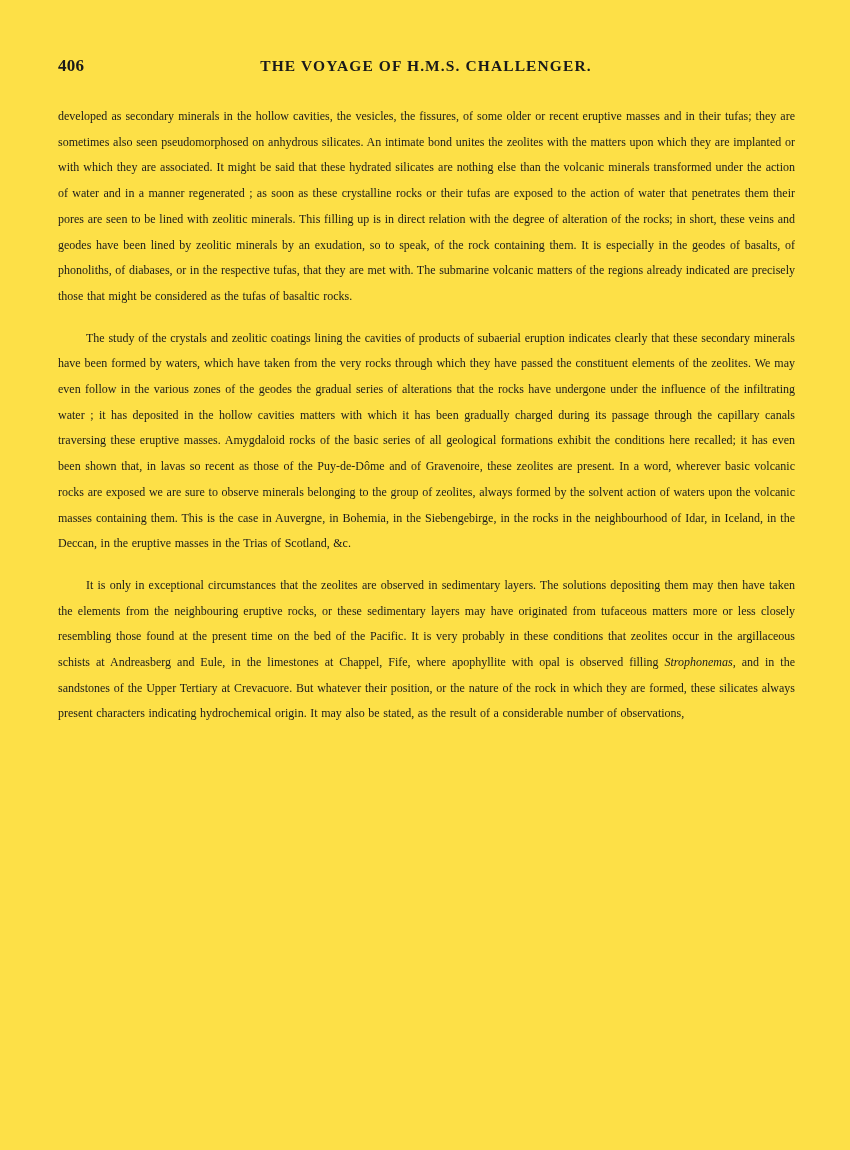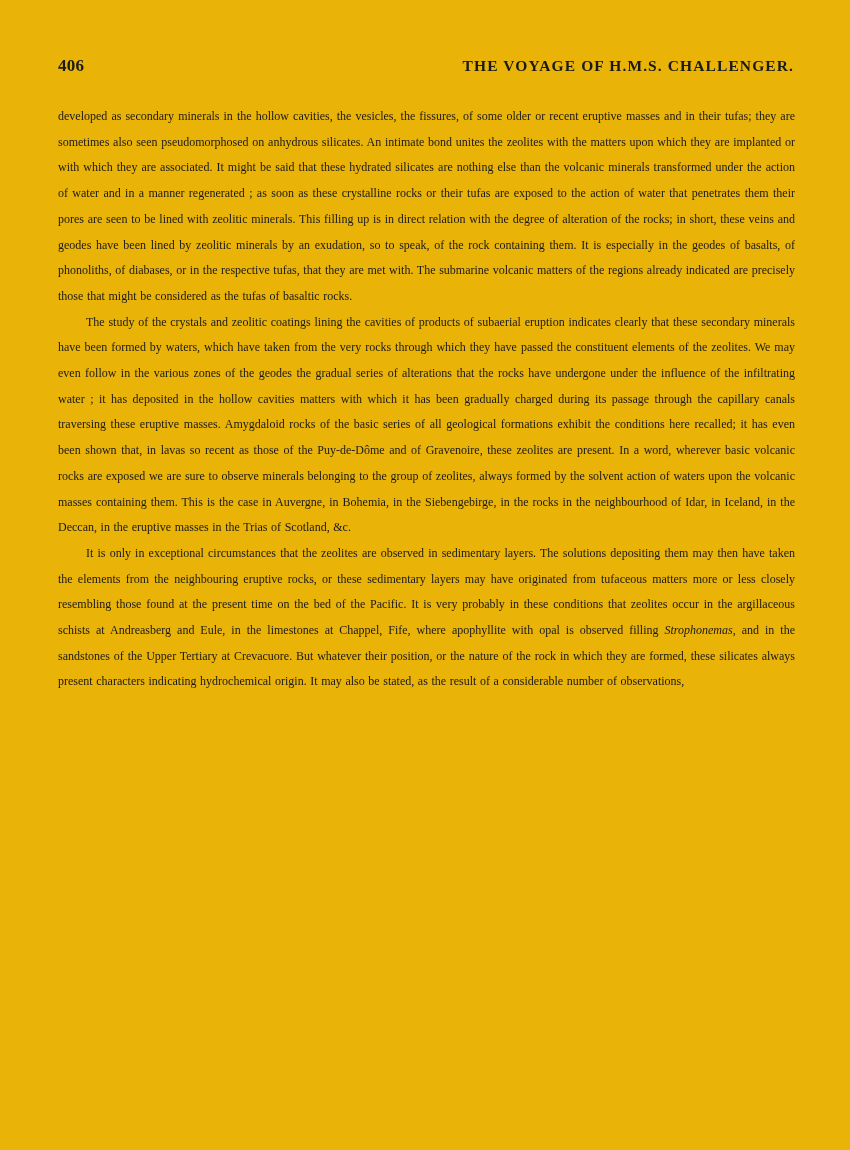--- a/index.html
+++ b/index.html
@@ -13,21 +13,21 @@
     font-family: "Liberation Serif", serif;
     color: #1a1a1a;
     position: relative;
     overflow: hidden;
   }
   .page {
     position: absolute;
     top: 0; left: 0;
     width: 850px;
     height: 1150px;
-    background: #eab308;
+    background: #fde047;
   }
   .header {
     position: absolute;
     top: 56px;
     left: 58px;
     width: 736px;
     height: 22px;
   }
   .folio {
     position: absolute;
@@ -35,21 +35,21 @@
     top: 0;
     font-size: 17px;
     font-weight: bold;
     letter-spacing: 0.2px;
   }
   .running-title {
     position: absolute;
     left: 0;
     top: 1px;
     width: 736px;
-    text-align: right;
+    text-align: center;
     font-size: 15.5px;
     font-weight: bold;
     letter-spacing: 1.1px;
   }
   .body-text {
     position: absolute;
     top: 104px;
     left: 58px;
     width: 737px;
   }
@@ -58,20 +58,21 @@
     font-size: 12px;
     line-height: 25.7px;
     text-align: justify;
     text-justify: inter-word;
     -webkit-hyphens: none;
     hyphens: none;
     word-spacing: 0.6px;
   }
   p.indent {
     text-indent: 28px;
+    margin-top: 16px;
   }
   .it {
     font-style: italic;
   }
 </style>
 </head>
 <body>
 
 <div class="page">
 

